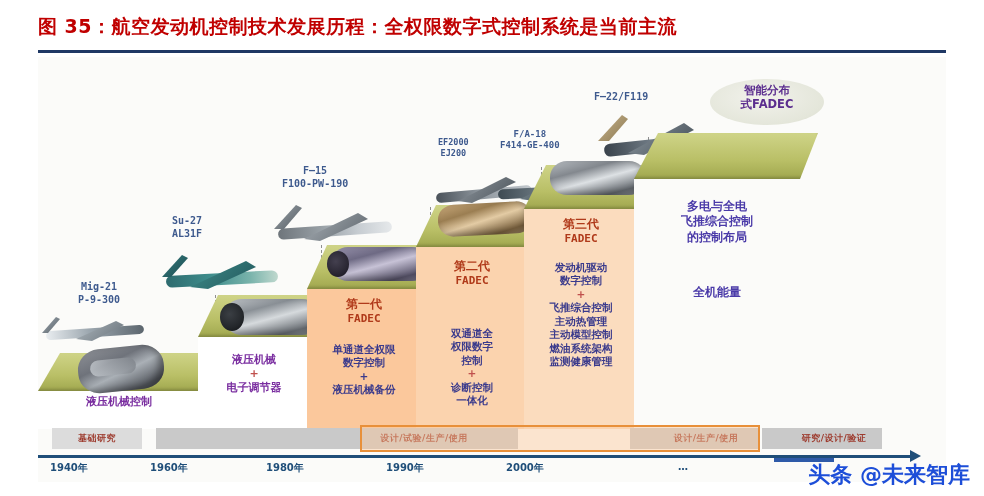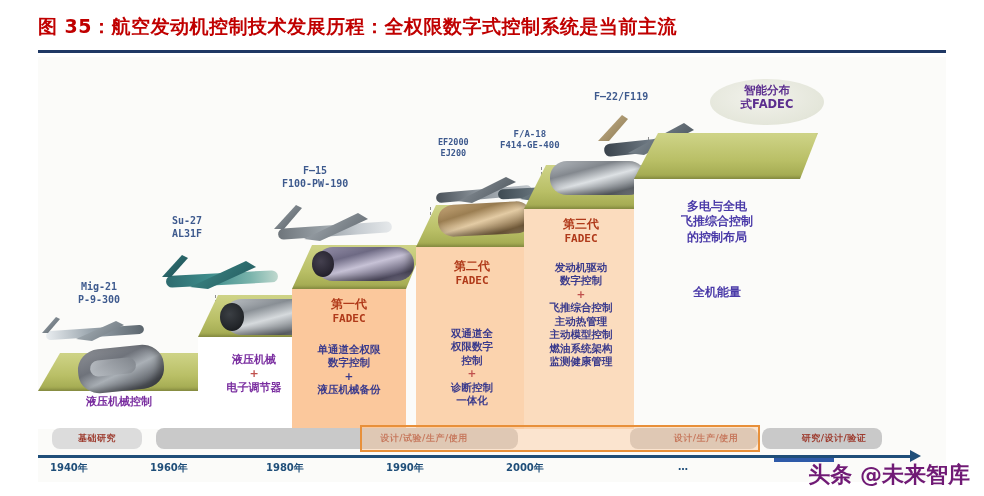--- a/index.html
+++ b/index.html
@@ -67,21 +67,20 @@
     position:absolute;text-align:center;color:#5B2D8E;font-weight:bold;
     line-height:1.25;
   }
 
   
   .phasebar{
     position:absolute;height:21px;box-sizing:border-box;
     display:flex;align-items:center;justify-content:center;
     font-size:9px;font-weight:bold;color:#9D3B2E;white-space:nowrap;
     letter-spacing:.5px;
-    border-radius:8px;
   }
   .pb-gray{background:#C9C9C9;padding-left:24px;}
   .pb-light{background:#DCDCDC;}
 
   
   .axis-line{
     position:absolute;height:3px;background:#1F4E79;
   }
   .axis-arrow{
     position:absolute;width:0;height:0;
@@ -92,21 +91,21 @@
     position:absolute;font-size:10px;color:#1F4E79;font-weight:bold;
     white-space:nowrap;
   }
   .vguide{
     position:absolute;width:0;border-left:1px dashed #8f8f8f;
   }
 
   
   .watermark{
     position:absolute;right:14px;bottom:6px;
-    font-size:22px;font-weight:bold;color:#701a75;white-space:nowrap;
+    font-size:22px;font-weight:bold;color:#1d4ed8;white-space:nowrap;
     font-family:"DejaVu Sans","Liberation Sans",sans-serif;
   }
   .wm-bar{
     position:absolute;right:150px;bottom:34px;width:60px;height:4px;background:#2E5AA8;
   }
 </style>
 </head>
 <body>
 
 <div class="page">
@@ -178,21 +177,21 @@
                   clip-path:polygon(0 26px,56px 0,66px 6px,18px 28px);"></div>
       <div style="position:absolute;left:6px;top:2px;width:26px;height:22px;
                   background:linear-gradient(135deg,#357A7D,#1c4d51);
                   clip-path:polygon(0 22px,20px 0,26px 3px,9px 22px);"></div>
     </div>
     <div class="callout" style="left:134px;top:158px;font-size:10px;">
       <div>Su-27</div>
       <div>AL31F</div>
     </div>
 
-    <div class="step" style="left:254px;top:188px;width:132px;height:184px;">
+    <div class="step" style="left:269px;top:188px;width:132px;height:184px;">
       <div class="tread" style="left:0;top:0;height:44px;background:linear-gradient(180deg,#CFD488 0%,#B9BF66 60%,#A0A74E 100%);clip-path:polygon(20px 0,132px 0,114px 44px,0 44px);"></div>
       <div style="position:absolute;left:0;top:44px;width:114px;height:140px;background:#FBC89C;"></div>
       <div class="step-text" style="top:52px;left:0;width:114px;font-size:12px;">
         <div class="gen-title">第一代</div>
         <div class="gen-title" style="font-family:'DejaVu Sans Mono','Liberation Mono',monospace;font-size:11px;">FADEC</div>
       </div>
       <div class="step-text" style="top:98px;left:0;width:114px;font-size:10.5px;color:#3A3A8C;">
         <div>单通道全权限</div>
         <div>数字控制</div>
         <div>+</div>

